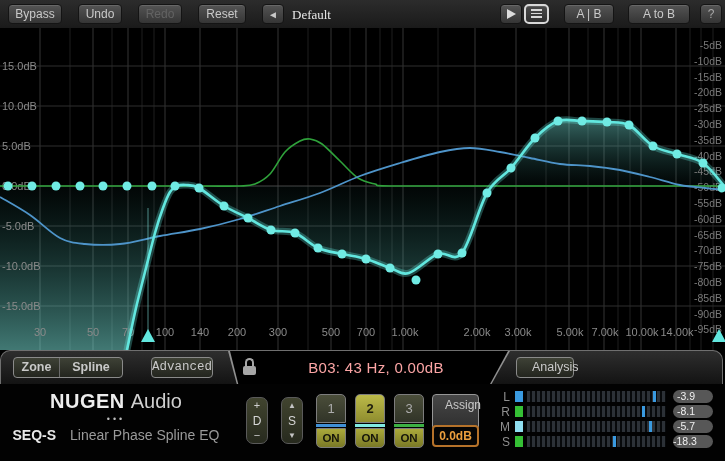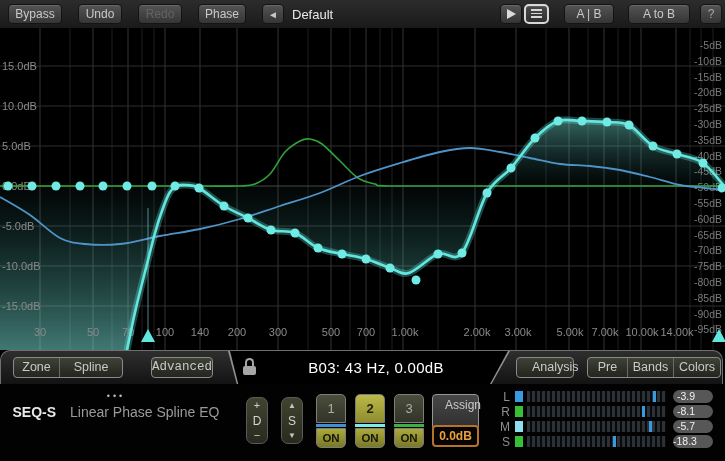--- a/index.html
+++ b/index.html
@@ -7,40 +7,40 @@
        font-family:"Liberation Sans",sans-serif;-webkit-font-smoothing:antialiased;}
 
   
   .toolbar{position:absolute;left:0;top:0;width:725px;height:28px;
            background:linear-gradient(#2c2c2c,#1a1a1a);border-bottom:1px solid #000;}
   .tbtn{position:absolute;top:4px;height:20px;border-radius:4px;
         background:linear-gradient(#545454,#353535);border:1px solid #141414;
         color:#c9c9c9;font-size:12px;line-height:19px;text-align:center;
         box-shadow:inset 0 1px 0 rgba(255,255,255,.12);box-sizing:border-box;}
   .tbtn.disabled{color:#636363;}
-  .preset-name{position:absolute;top:7px;left:292px;color:#e9e9e9;font-size:13px;}
+  .preset-name{position:absolute;top:7px;left:292px;color:#e9e9e9;font-size:13px;font-family:Liberation Serif, serif;}
   .play-tri{width:0;height:0;border-left:9px solid #dcdcdc;border-top:5px solid transparent;
             border-bottom:5px solid transparent;margin:4px auto 0;}
   .menu-btn{border:2px solid #d8d8d8;border-radius:5px;background:linear-gradient(#4a4a4a,#303030);}
   .menu-lines{width:11px;height:9px;margin:3px auto 0;
               background:repeating-linear-gradient(to bottom,#d8d8d8 0 1.6px,rgba(0,0,0,0) 1.6px 3.6px);}
 
   
   .graph{position:absolute;left:0;top:28px;width:725px;height:322px;background:#000;}
   #eq-svg text{font-family:"Liberation Sans","DejaVu Sans",sans-serif;}
 
   
   .controlbar{position:absolute;left:0;top:350px;width:723px;height:34px;
               background:linear-gradient(#2e2e2e,#131313);
               border:1px solid #6f6f6f;border-bottom:none;border-radius:10px 10px 0 0;box-sizing:border-box;}
   .cbtn{position:absolute;top:6px;height:21px;background:linear-gradient(#3e4136,#23251e);
         border:1px solid #8a8a8a;border-radius:4px;color:#c9c9c9;font-size:12.5px;
         line-height:19px;text-align:center;box-sizing:border-box;}
   .cgroup{position:absolute;top:6px;height:21px;display:flex;border:1px solid #8a8a8a;
-          border-radius:4px;overflow:hidden;background:linear-gradient(#3e4136,#23251e);box-sizing:border-box;}
+          border-radius:4px;overflow:hidden;background:linear-gradient(#3e4136,#23251e);box-sizing:border-box;font-weight:bold;}
   .cgroup .seg{height:100%;color:#c9c9c9;font-size:12.5px;line-height:19px;text-align:center;
                border-right:1px solid #6a6a6a;box-sizing:border-box;}
   .cgroup .seg:last-child{border-right:none;}
   .disp-outline{position:absolute;left:219px;top:0;width:292px;height:34px;background:#909090;
                 clip-path:polygon(8px 0,290px 0,271px 100%,17px 100%);}
   .disp{position:absolute;left:219px;top:0;width:292px;height:34px;background:#000;
         clip-path:polygon(10px 0,288px 0,269.5px 100%,18.5px 100%);}
   .disp-text{position:absolute;left:40px;right:20px;top:0;height:34px;line-height:34px;
              text-align:center;font-size:15px;letter-spacing:.3px;}
   .lock{position:absolute;left:22px;top:7px;width:15px;height:20px;}
@@ -97,21 +97,21 @@
 </style>
 </head>
 <body>
 
 <div class="app">
 
   <div class="toolbar">
     <div class="tbtn" style="left:8px;width:54px;">Bypass</div>
     <div class="tbtn" style="left:78px;width:44px;">Undo</div>
     <div class="tbtn disabled" style="left:138px;width:44px;">Redo</div>
-    <div class="tbtn" style="left:198px;width:48px;">Phase</div>
+    <div class="tbtn" style="left:198px;width:48px;">Reset</div>
     <div class="tbtn" style="left:262px;width:22px;font-size:10px;">
       <span>◄</span>
     </div>
     <div class="preset-name">Default</div>
     <div class="tbtn" style="left:500px;width:22px;">
       <div class="play-tri"></div>
     </div>
     <div class="tbtn menu-btn" style="left:524px;width:25px;">
       <div class="menu-lines"></div>
     </div>
@@ -260,34 +260,32 @@
       <div class="seg" style="width:62px;">Spline</div>
     </div>
     <div class="cbtn" style="left:150px;width:62px;font-family:Liberation Mono, monospace;">Advanced</div>
 
     <div class="disp-outline"></div>
     <div class="disp">
       <div class="lock">
         <div class="lock-shackle"></div>
         <div class="lock-body"></div>
       </div>
-      <div class="disp-text" style="color: #ffffff; text-align: center;">B03: 43 Hz, 0.00dB</div>
+      <div class="disp-text" style="color: #fca5a5; text-align: center;">B03: 43 Hz, 0.00dB</div>
     </div>
 
     <div class="cbtn" style="left:515px;width:58px;padding-left:15px;">Analysis</div>
-    <div class="cgroup" style="left:586px;">
-      <div class="seg" style="width:40px;">Pre</div>
-      <div class="seg" style="width:46px;">Bands</div>
-      <div class="seg" style="width:46px;">Colors</div>
-    </div>
   </div>
 
   <div class="bottom">
 
     <div class="logo">
+      <div class="logo-line1">
+        <span class="bold">NUGEN</span><span class="light">Audio</span>
+      </div>
       <div class="logo-dots">•••</div>
       <div class="logo-line2">
         <span class="bold">SEQ-S</span><span class="light">Linear Phase Spline EQ</span>
       </div>
     </div>
 
     <div class="pill" style="left:246px;">
       <span class="sym">+</span>
       <span class="mid">D</span>
       <span class="sym">−</span>

